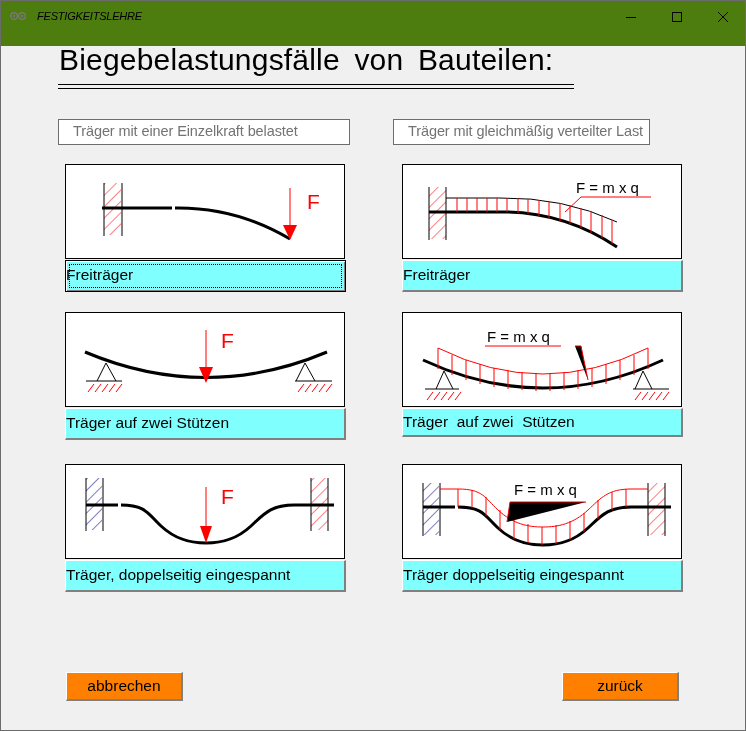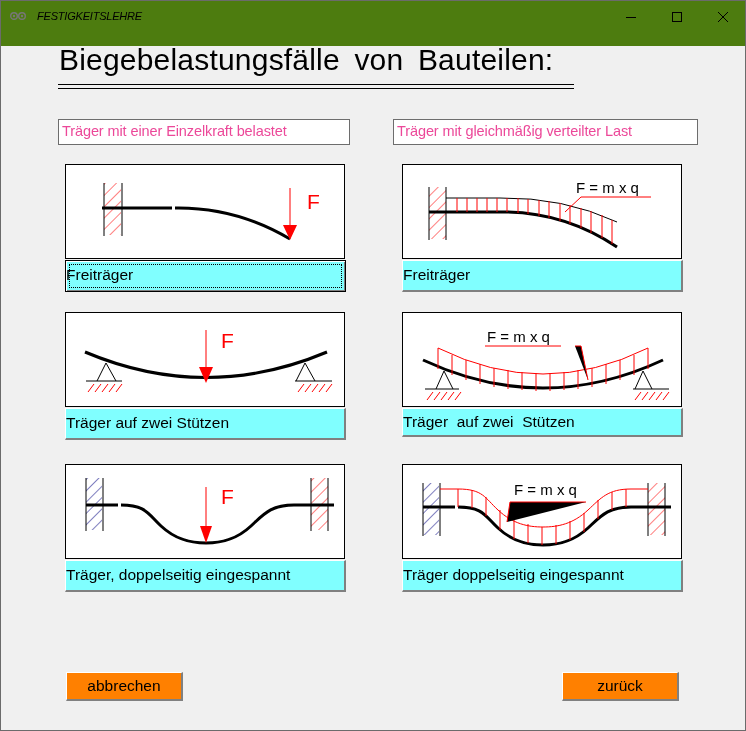--- a/index.html
+++ b/index.html
@@ -6,21 +6,21 @@
   html, body { width: 746px; height: 731px; overflow: hidden; background: #f0f0f0; font-family: "Liberation Sans", sans-serif; }
   .window { position: absolute; left: 0; top: 0; width: 746px; height: 731px; border: 1px solid #6b6b6b; background: #f0f0f0; }
   .titlebar { position: absolute; left: 0; top: 0; width: 744px; height: 45px; background: #4d7c0f; font-style: italic; }
   .app-icon { position: absolute; left: 9px; top: 10px; width: 16px; height: 10px; }
   .title-text { position: absolute; left: 36px; top: 9px; font-size: 11px; color: #000; letter-spacing: -0.2px; }
   .win-btn { position: absolute; top: 0; width: 46px; height: 31px; display: flex; align-items: center; justify-content: center; }
   .win-min { left: 607px; } .win-max { left: 653px; } .win-close { left: 699px; }
   .main-title { position: absolute; left: 58px; top: 42px; font-size: 30px; color: #000; letter-spacing: 0.2px; word-spacing: 6px; }
   .title-rule1 { position: absolute; left: 57px; top: 83px; width: 516px; height: 1px; background: #000; }
   .title-rule2 { position: absolute; left: 57px; top: 87px; width: 516px; height: 1px; background: #000; }
-  .section-label { position: absolute; top: 118px; height: 26px; background: #fff; border: 1px solid #6d6d6d; font-size: 14.5px; color: #ec4899; padding-left: 3px; line-height: 23px; white-space: nowrap; letter-spacing: -0.1px; }
+  .section-label { position: absolute; top: 118px; height: 26px; background: #fff; border: 1px solid #6d6d6d; font-size: 14.5px; color: #737373; padding-left: 14px; line-height: 23px; white-space: nowrap; letter-spacing: -0.1px; }
   .panel { position: absolute; width: 280px; height: 95px; background: #fff; border: 1px solid #000; overflow: hidden; }
   .panel svg { position: absolute; left: 0; top: 0; }
   .cbtn { position: absolute; width: 281px; height: 32px; background: #80ffff; border-top: 1px solid #ffffff; border-left: 1px solid #ffffff; border-right: 2px solid #808080; border-bottom: 2px solid #808080; font-size: 15.5px; color: #000; text-align: left; line-height: 28px; cursor: pointer; }
   .cbtn.focused { border: 1px solid #000; box-shadow: inset 1px 1px 0 #fff, inset -1px -1px 0 #808080; }
   .cbtn.focused .focus-ring { position: absolute; left: 3px; top: 3px; right: 3px; bottom: 3px; border: 1px dotted #000; }
   .obtn { position: absolute; width: 117px; height: 29px; background: #ff8000; border-top: 1px solid #fff; border-left: 1px solid #fff; border-right: 2px solid #808080; border-bottom: 2px solid #808080; font-size: 15.5px; color: #000; text-align: center; line-height: 26px; cursor: pointer; }
 </style>
 </head>
 <body>
 
@@ -49,21 +49,21 @@
           <line x1="10" y1="0" x2="0" y2="10" stroke="#000" stroke-width="1"></line>
         </svg>
     </div>
   </div>
 
   <div class="main-title">Biegebelastungsfälle von Bauteilen:</div>
   <div class="title-rule1"></div>
   <div class="title-rule2"></div>
 
   <div class="section-label" style="left:57px;width:292px;">Träger mit einer Einzelkraft belastet</div>
-  <div class="section-label" style="left:392px;width:305px;">Träger mit gleichmäßig verteilter Last</div>
+  <div class="section-label" style="left:392px;width:257px;">Träger mit gleichmäßig verteilter Last</div>
 
   <div class="panel" style="left:64px;top:163px;">
     <svg width="280" height="95" viewBox="0 0 280 95">
       <defs>
         <pattern id="hatchR" width="8" height="8" patternUnits="userSpaceOnUse" patternTransform="rotate(45)">
           <line x1="0" y1="0" x2="0" y2="8" stroke="#ff0000" stroke-width="1"></line>
         </pattern>
         <pattern id="hatchB" width="8" height="8" patternUnits="userSpaceOnUse" patternTransform="rotate(45)">
           <line x1="0" y1="0" x2="0" y2="8" stroke="#000080" stroke-width="1"></line>
         </pattern>

